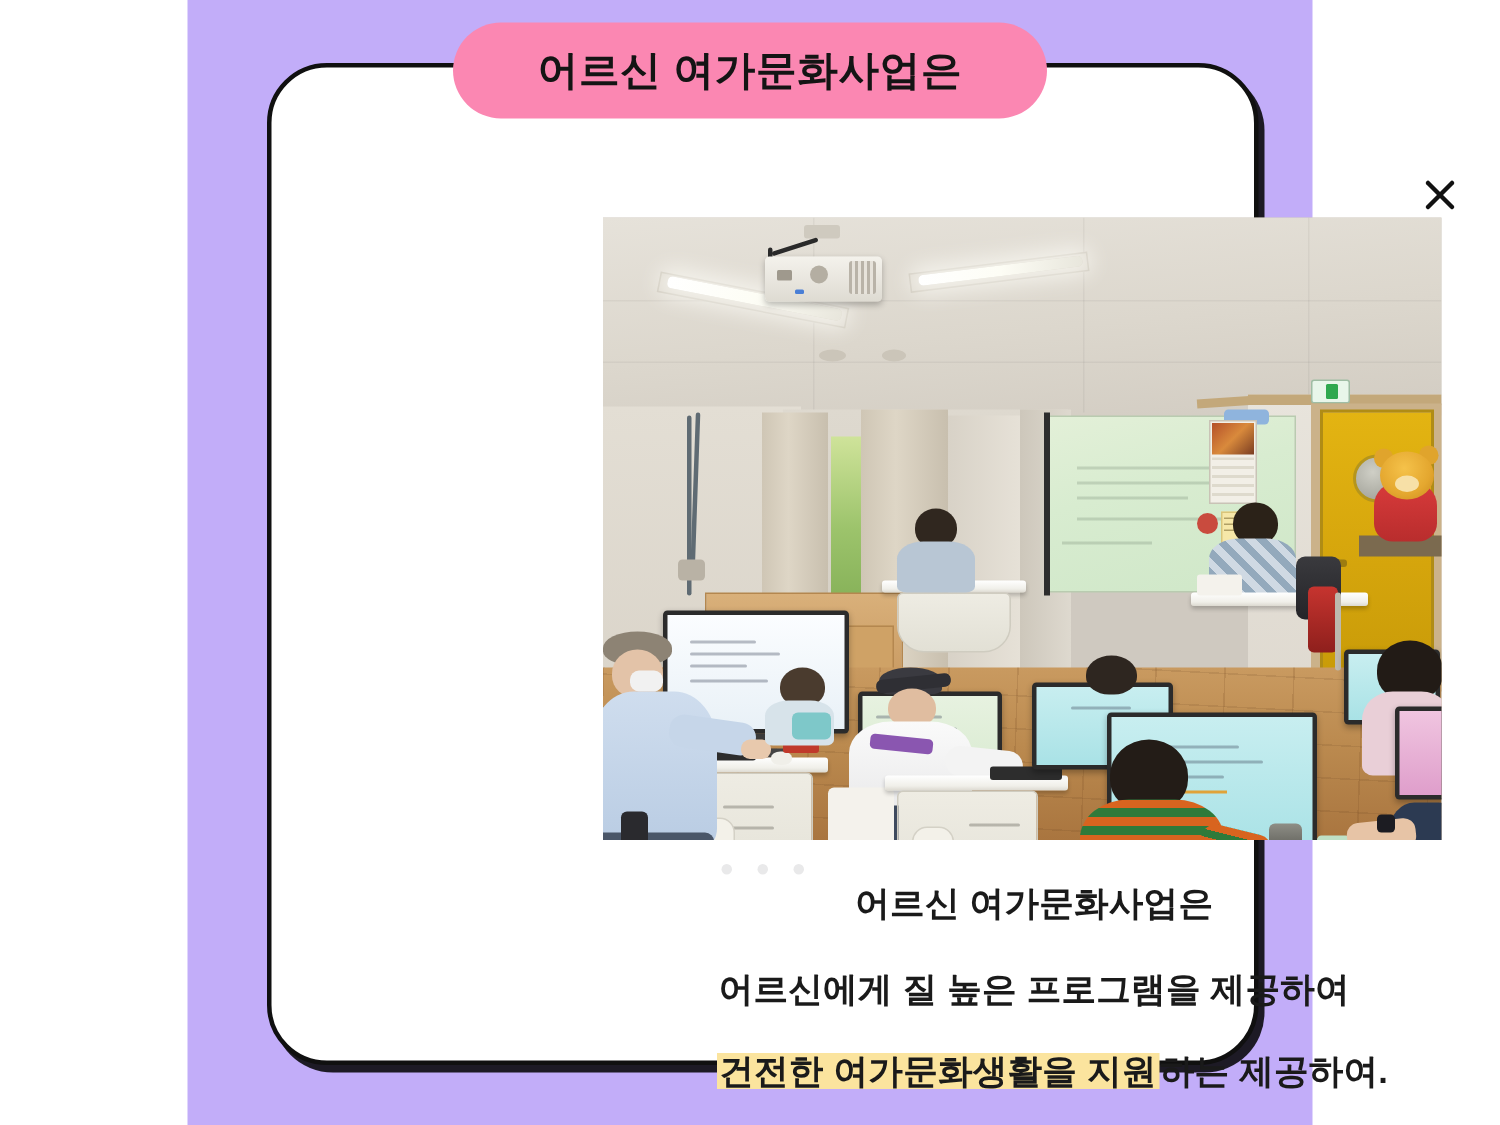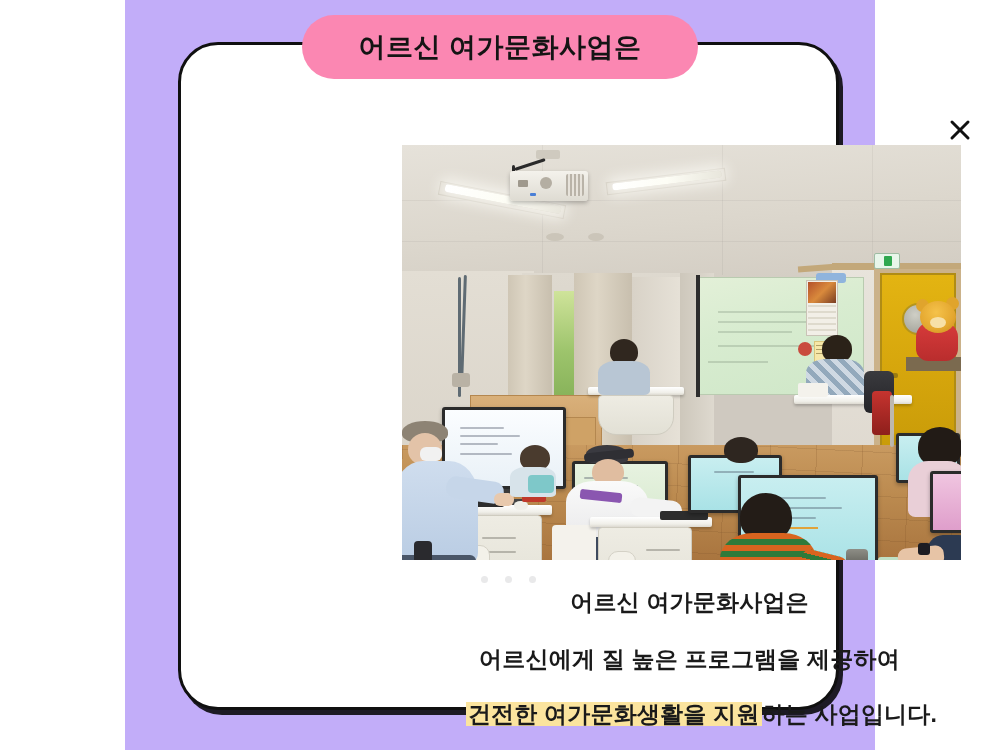--- a/index.html
+++ b/index.html
@@ -528,21 +528,21 @@
 
     <div class="dots">
       <span class="dot"></span>
       <span class="dot"></span>
       <span class="dot"></span>
     </div>
 
     <div class="body-text">
       <div class="text-line line-1">어르신 여가문화사업은</div>
       <div class="text-line line-2">어르신에게 질 높은 프로그램을 제공하여</div>
-      <div class="text-line line-3"><span class="hl">건전한 여가문화생활을 지원</span><span>하는 사업입니다.</span></div>
+      <div class="text-line line-3"><span class="hl">건전한 여가문화생활을 지원</span><span>하는 제공하여.</span></div>
     </div>
 
   </div>
 
   <div class="title-pill">
     <span class="title-text">어르신 여가문화사업은</span>
   </div>
 
 </div>
 

